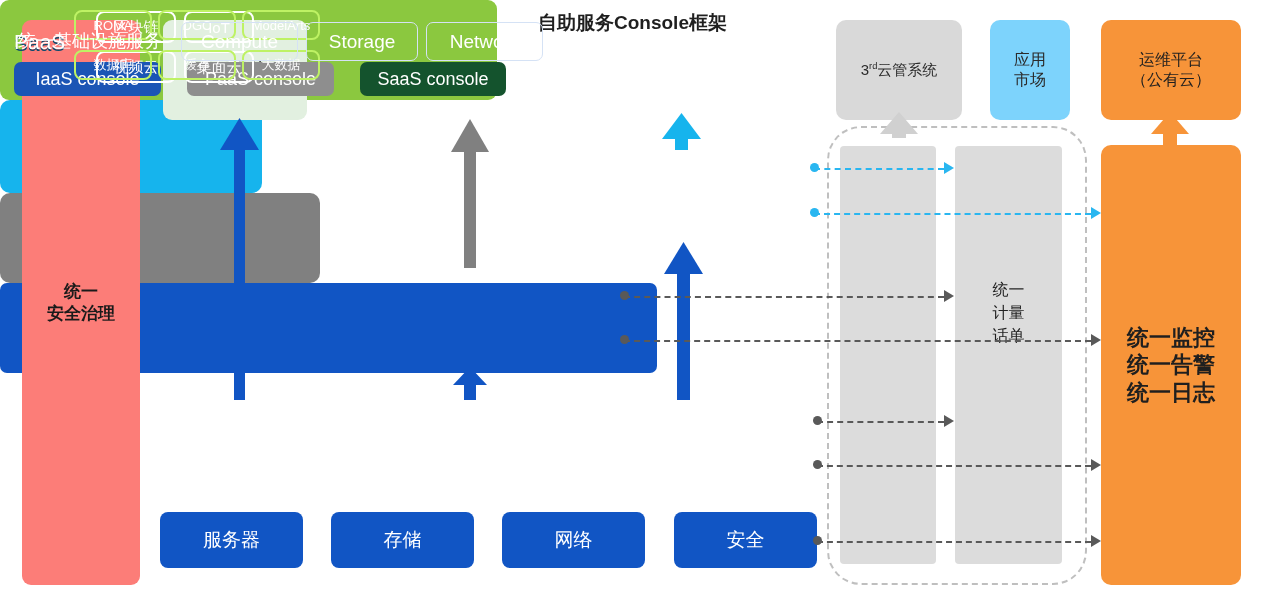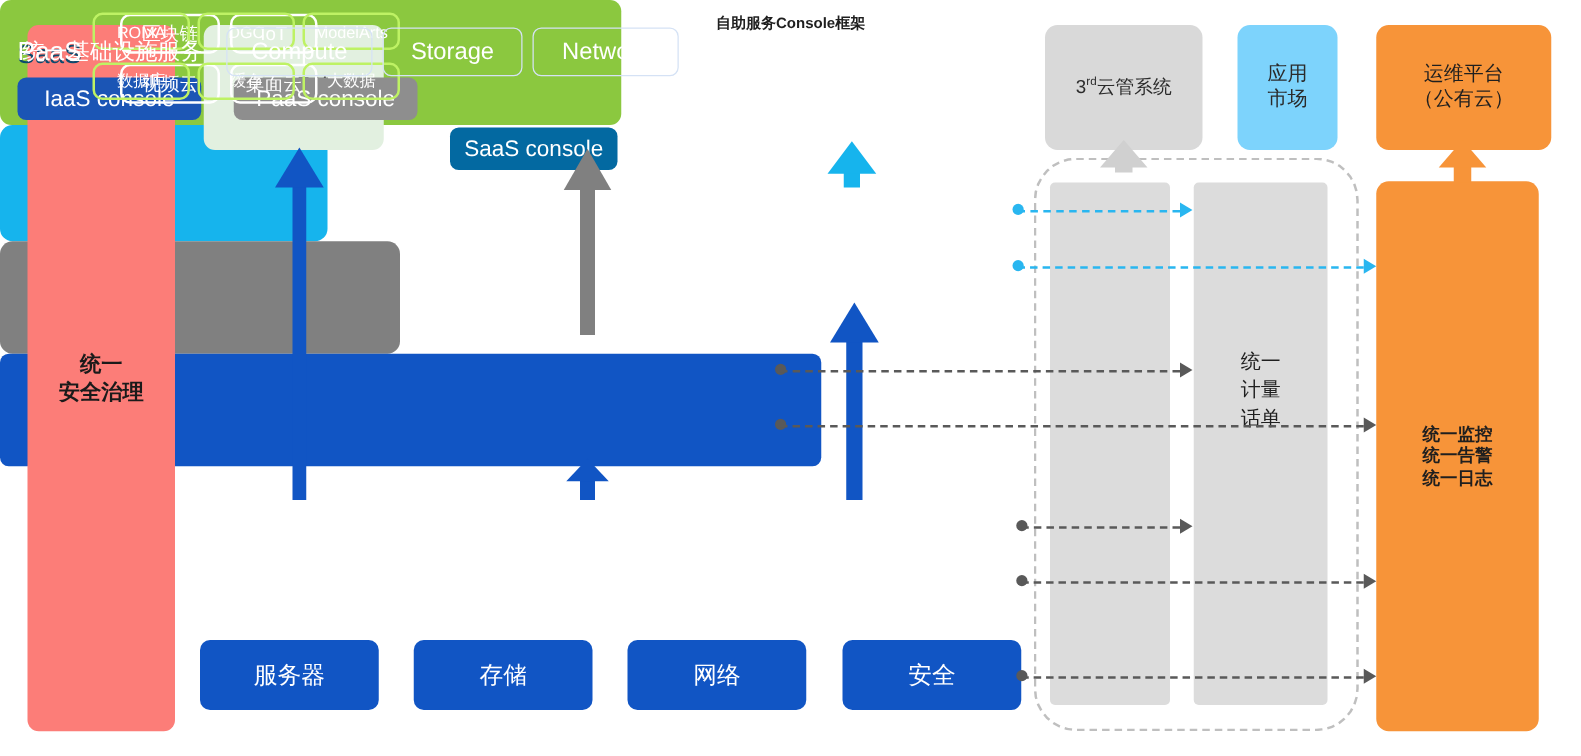--- a/index.html
+++ b/index.html
@@ -6,33 +6,33 @@
   body{font-family:"Liberation Sans","DejaVu Sans",sans-serif;}
   #stage{position:relative;width:1265px;height:605px;background:#fff;overflow:hidden;}
   .box{position:absolute;box-sizing:border-box;display:flex;align-items:center;justify-content:center;text-align:center;line-height:1.25;}
 
   
   #sec-gov{left:22px;top:20px;width:118px;height:565px;background:#fc7d78;border-radius:9px;color:#1a1a1a;font-size:17px;font-weight:700;}
   
   #api-gw{left:163px;top:20px;width:144px;height:100px;background:#e2f0e0;border-radius:9px;color:#262626;font-size:17px;}
   
   #console-frame{left:322px;top:20px;width:497px;height:100px;background:#8bc83f;border-radius:9px;}
-  #console-title{position:absolute;left:0;top:10px;width:100%;text-align:center;color:#1f1f1f;font-size:12px;font-weight:600;}
+  #console-title{position:absolute;left:0;top:10px;width:100%;text-align:center;color:#1f1f1f;font-size:19px;font-weight:600;}
   .console-chip{position:absolute;top:62px;height:34px;border-radius:7px;display:flex;align-items:center;justify-content:center;color:#fff;font-size:18px;}
   #chip-iaas{left:14px;width:147px;background:#1b55b5;}
   #chip-paas{left:187px;width:147px;background:#8e8e8e;}
-  #chip-saas{left:360px;width:134px;background:#0369a1;margin-top:40px;}
+  #chip-saas{left:360px;width:146px;background:#14532d;}
 
   
   #cloud-mgmt{left:836px;top:20px;width:126px;height:100px;background:#d9d9d9;border-radius:10px;color:#2b2b2b;font-size:15px;}
   #app-market{left:990px;top:20px;width:80px;height:100px;background:#7dd3fc;border-radius:10px;color:#2b2b2b;font-size:16px;}
   
   #ops-top{left:1101px;top:20px;width:140px;height:100px;background:#f79439;border-radius:10px;color:#1f1f1f;font-size:16px;}
   
-  #ops-panel{left:1101px;top:145px;width:130px;height:440px;background:#f79439;border-radius:10px;color:#1f1f1f;font-size:14px;font-weight:700;}
+  #ops-panel{left:1101px;top:145px;width:140px;height:440px;background:#f79439;border-radius:10px;color:#1f1f1f;font-size:22px;font-weight:700;}
 
   
   #saas{left:552px;top:145px;width:262px;height:93px;background:#16b4ed;border-radius:10px;}
   #saas-label{position:absolute;left:14px;top:32px;color:#0c4a6e;font-size:21px;}
   .saas-chip{position:absolute;height:28px;border:2px solid #fff;border-radius:8px;display:flex;align-items:center;justify-content:center;color:#fff;font-size:15px;background:transparent;}
   #sc-0{left:96px;top:11px;width:76px;}
   #sc-1{left:184px;top:11px;width:66px;}
   #sc-2{left:96px;top:51px;width:76px;}
   #sc-3{left:184px;top:51px;width:66px;}
 

